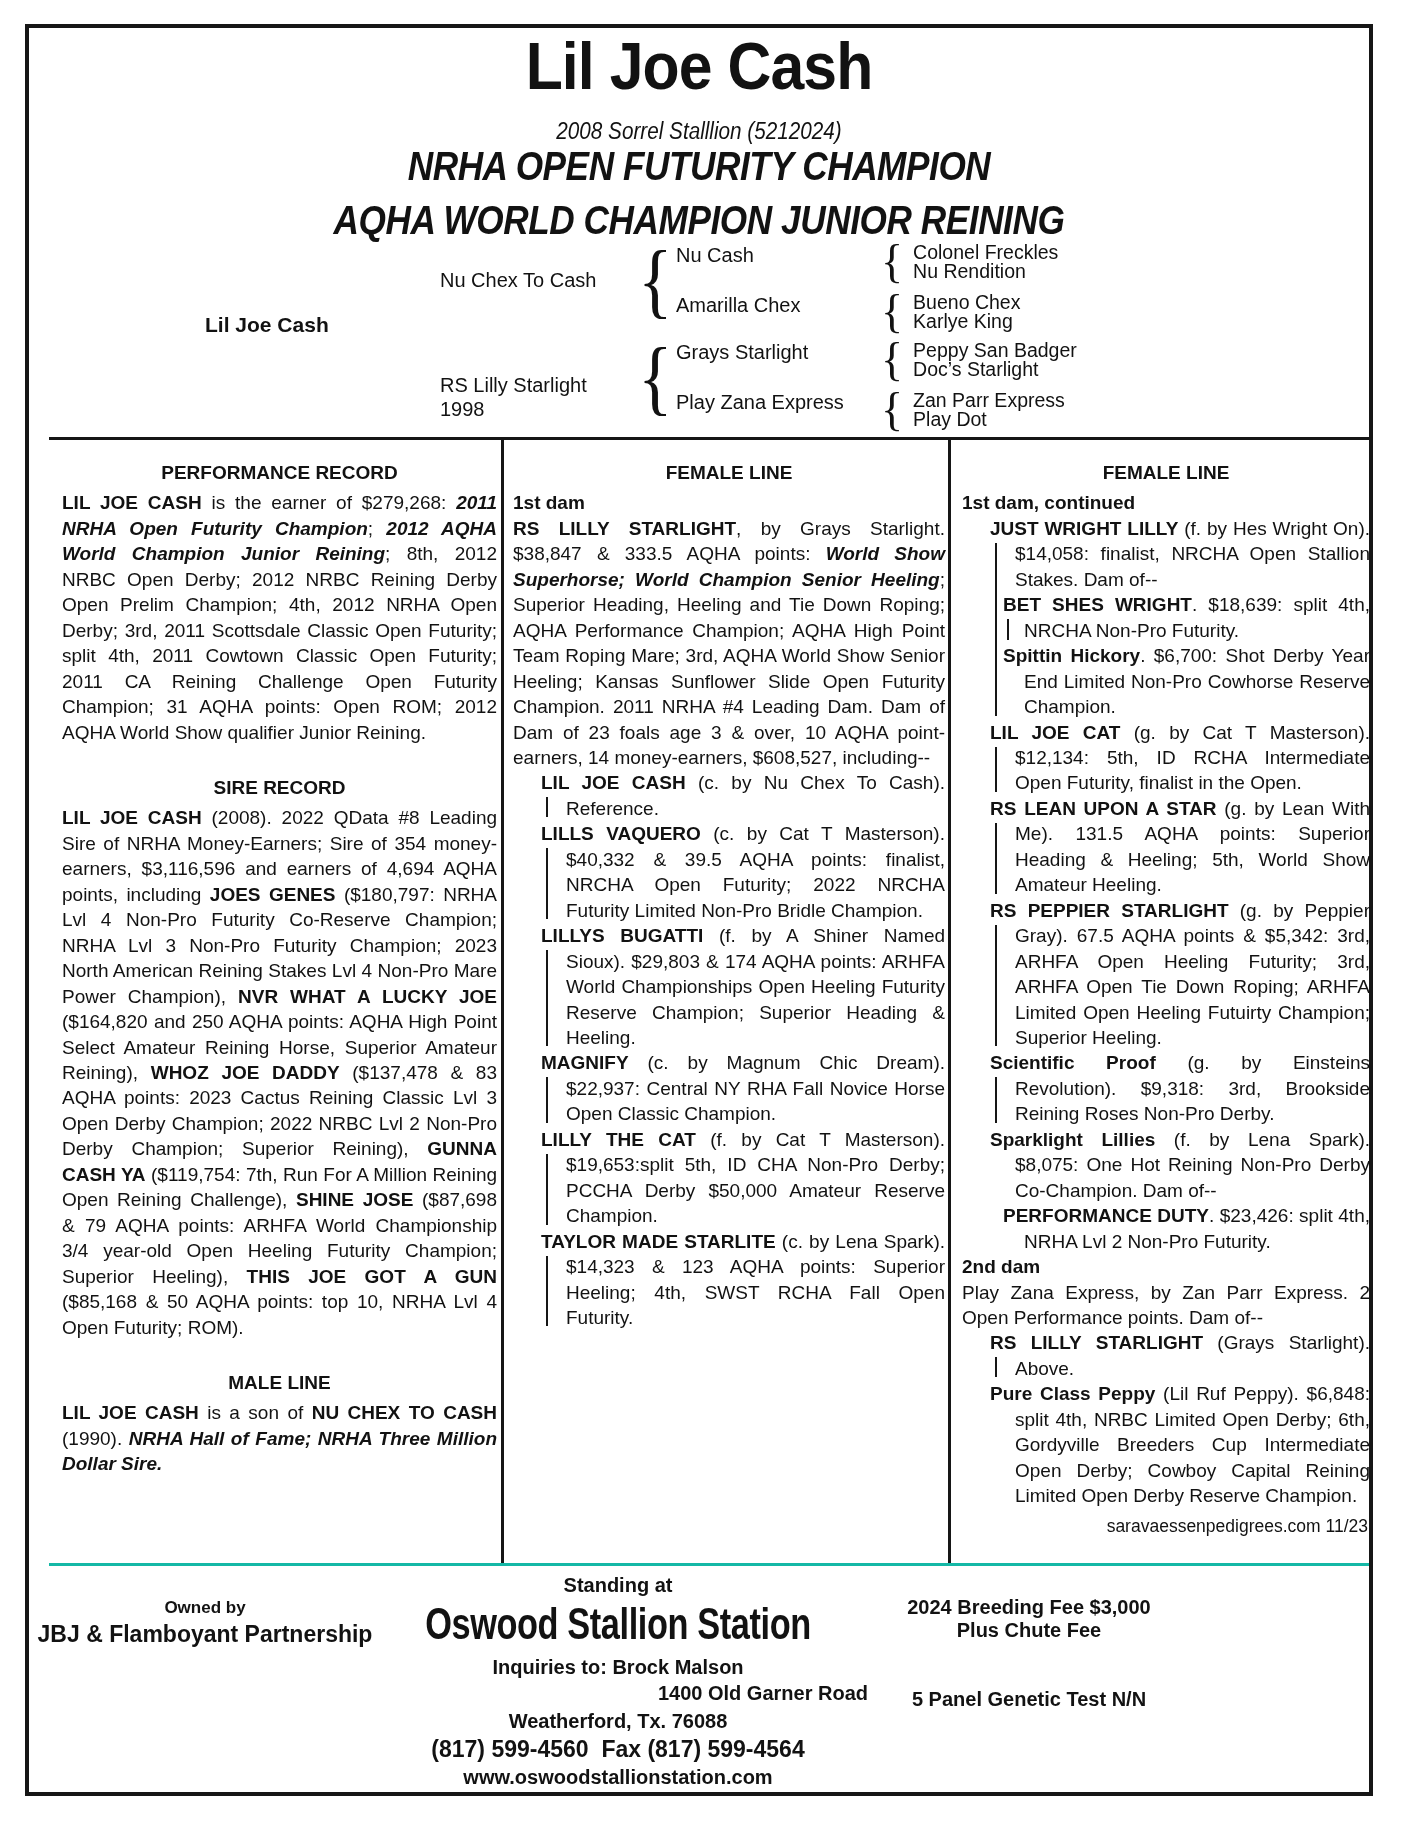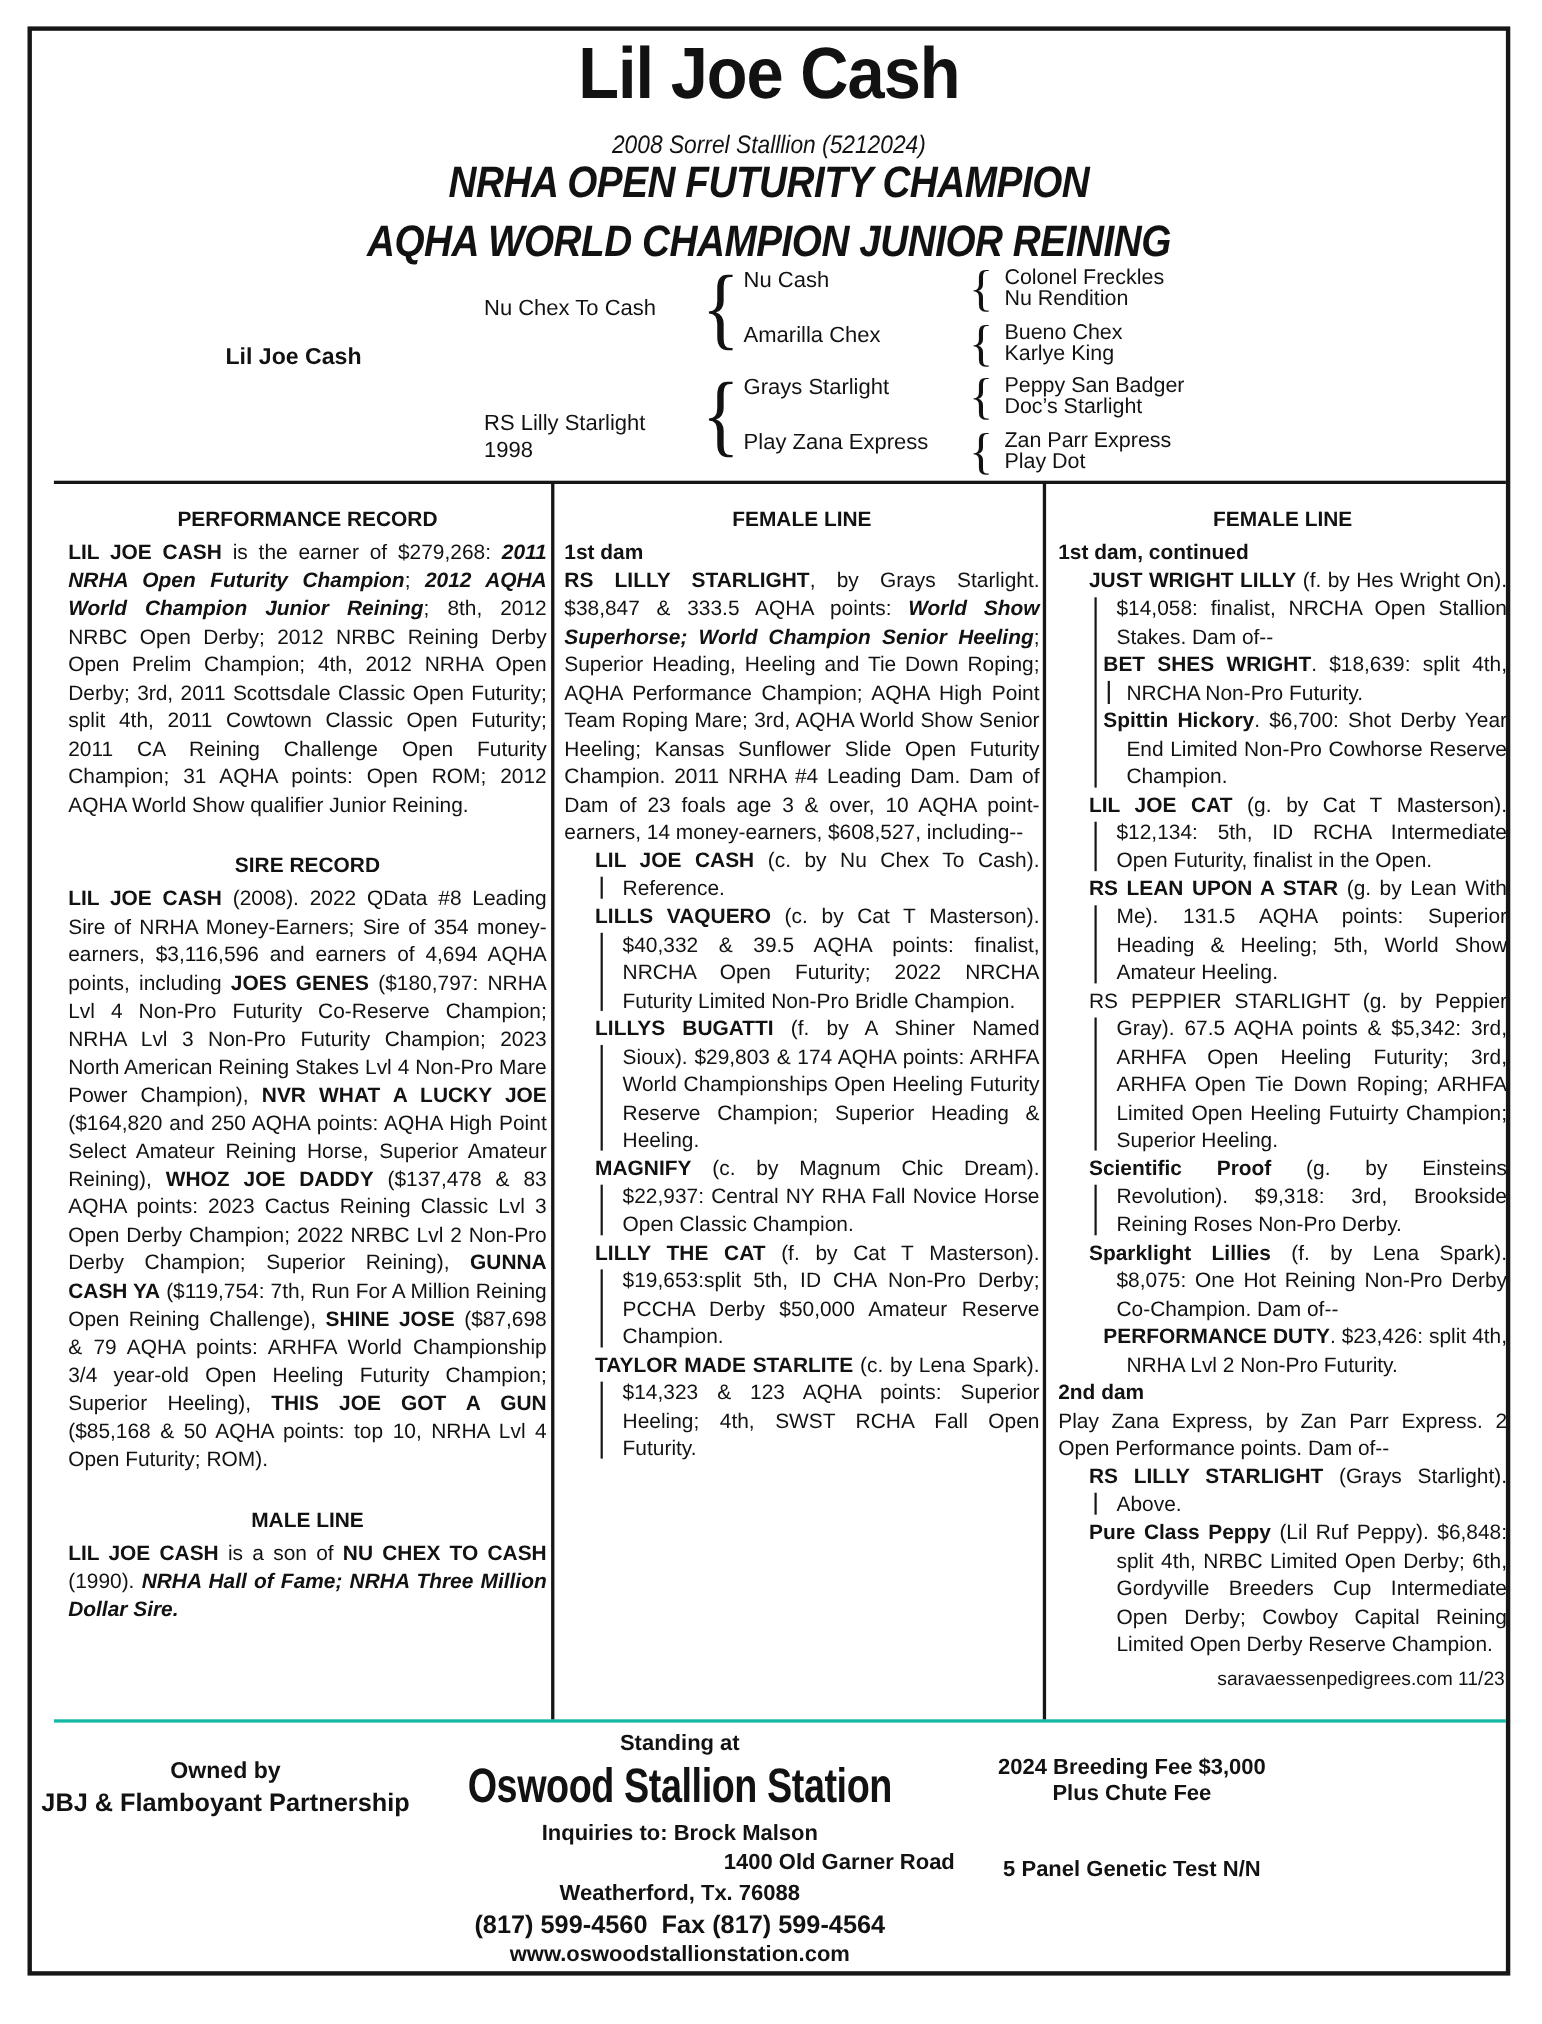--- a/index.html
+++ b/index.html
@@ -45,21 +45,21 @@
   .etext { margin:0; padding-left:25px; text-indent:-25px; text-align:justify; }
   .entry.bar::before { content:""; position:absolute; left:5px; top:27px; bottom:4px; width:2px; background:#161616; }
   .sub-entry { position:relative; margin-left:13px; }
   .sub-entry .etext { padding-left:21px; text-indent:-21px; }
   .sub-entry.bar::before { content:""; position:absolute; left:4px; top:27px; bottom:3px; width:2px; background:#161616; }
   .credit { margin-top:5px; text-align:right; font-size:17.5px; padding-right:2px; }
 
   
   .footer { position:absolute; top:1538px; left:0; right:0; bottom:0; }
   .f-owned { position:absolute; left:0; top:32px; width:352px; text-align:center; font-weight:bold; }
-  .f-owned .l1 { font-size:21px; }
+  .f-owned .l1 { font-size:17px; }
   .f-owned .l2 { font-size:23px; margin-top:3px; }
   .f-center { position:absolute; left:339px; top:0; width:500px; text-align:center; font-weight:bold; }
   .f-standing { position:absolute; top:8px; left:0; right:0; font-size:20px; }
   .f-station { position:absolute; top:34px; left:0; right:0; font-size:44px; line-height:48px; letter-spacing:-0.5px; transform:scaleX(0.78); }
   .f-inq  { position:absolute; top:90px;  left:0; right:0; font-size:20px; }
   .f-adr1 { position:absolute; top:116px; left:0; right:0; font-size:20px;text-align:right; }
   .f-adr2 { position:absolute; top:144px; left:0; right:0; font-size:20px; }
   .f-phone{ position:absolute; top:170px; left:0; right:0; font-size:23px; }
   .f-web  { position:absolute; top:200px; left:0; right:0; font-size:20px; }
   .f-fees { position:absolute; left:830px; top:30px; width:340px; text-align:center; font-weight:bold; font-size:20px; }
@@ -171,21 +171,21 @@
               <p class="etext"><span style="font-weight: bold;">Spittin Hickory</span><span>. $6,700: Shot Derby Year End Limited Non-Pro Cowhorse Reserve Champion.</span></p>
             </div>
           </div>
           <div class="entry bar">
             <p class="etext"><span style="font-weight: bold;">LIL JOE CAT</span><span> (g. by Cat T Masterson). $12,134: 5th, ID RCHA Intermediate Open Futurity, finalist in the Open.</span></p>
           </div>
           <div class="entry bar">
             <p class="etext"><span style="font-weight: bold;">RS LEAN UPON A STAR</span><span> (g. by Lean With Me). 131.5 AQHA points: Superior Heading &amp; Heeling; 5th, World Show Amateur Heeling.</span></p>
           </div>
           <div class="entry bar">
-            <p class="etext"><span style="font-weight: normal;">RS PEPPIER STARLIGHT</span><span> (g. by Peppier Gray). 67.5 AQHA points &amp; $5,342: 3rd, ARHFA Open Heeling Futurity; 3rd, ARHFA Open Tie Down Roping; ARHFA Limited Open Heeling Futuirty Champion; Superior Heeling.</span></p>
+            <p class="etext"><span style="font-weight: bold;">RS PEPPIER STARLIGHT</span><span> (g. by Peppier Gray). 67.5 AQHA points &amp; $5,342: 3rd, ARHFA Open Heeling Futurity; 3rd, ARHFA Open Tie Down Roping; ARHFA Limited Open Heeling Futuirty Champion; Superior Heeling.</span></p>
           </div>
           <div class="entry bar">
             <p class="etext"><span style="font-weight: bold;">Scientific Proof</span><span> (g. by Einsteins Revolution). $9,318: 3rd, Brookside Reining Roses Non-Pro Derby.</span></p>
           </div>
           <div class="entry">
             <p class="etext"><span style="font-weight: bold;">Sparklight Lillies</span><span> (f. by Lena Spark). $8,075: One Hot Reining Non-Pro Derby Co-Champion. Dam of--</span></p>
             <div class="sub-entry">
               <p class="etext"><span style="font-weight: bold;">PERFORMANCE DUTY</span><span>. $23,426: split 4th, NRHA Lvl 2 Non-Pro Futurity.</span></p>
             </div>
           </div>

